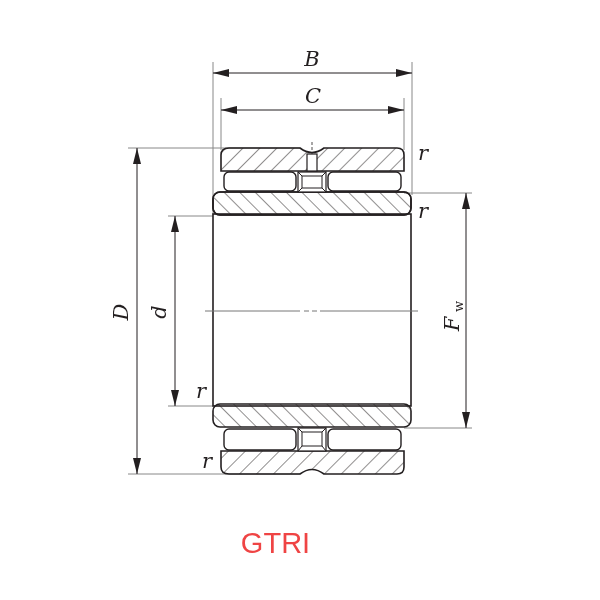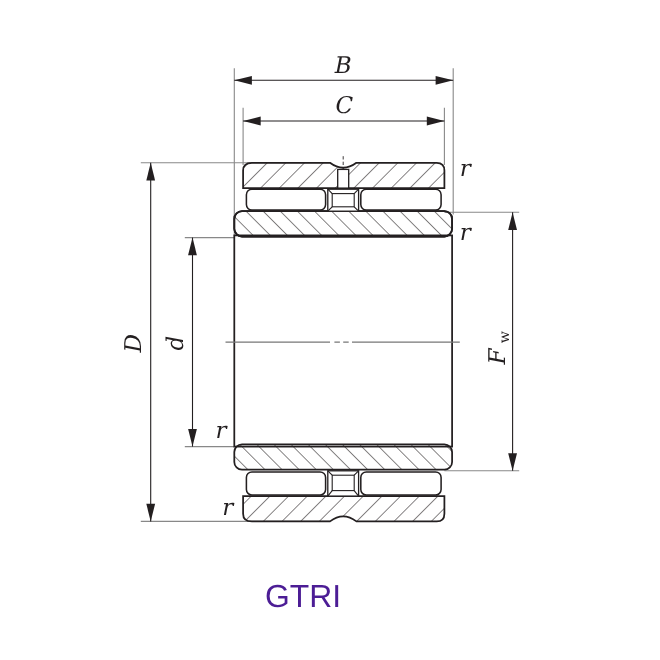--- a/index.html
+++ b/index.html
@@ -2,21 +2,21 @@
 <html><head>
   <meta charset="utf-8">
   <style>
     html, body { margin: 0; padding: 0; background: #ffffff; }
     body { width: 600px; height: 600px; position: relative; overflow: hidden; }
     #drawing { position: absolute; left: 0; top: 0; width: 600px; height: 600px; }
     .dimtext { font-family: "DejaVu Serif", "Liberation Serif", serif; font-style: italic; font-size: 21px; fill: #231f20; }
     .dimtext-sub { font-family: "DejaVu Serif", "Liberation Serif", serif; font-size: 13px; fill: #231f20; }
     .caption {
       position: absolute; left: 0; width: 551px; top: 527px; text-align: center;
-      font-family: "Liberation Sans", "DejaVu Sans", sans-serif; font-size: 29px; color: #4c1d95;
+      font-family: "Liberation Sans", "DejaVu Sans", sans-serif; font-size: 29px; color: #ef4444;
       letter-spacing: 0px;
     }
     .hatched { stroke: #231f20; stroke-width: 1.6; }
     .thin { stroke: #888888; stroke-width: 1; fill: none; }
     .dimline { stroke: #231f20; stroke-width: 1; fill: none; }
     .arrow { fill: #231f20; }
     .center { stroke: #777777; stroke-width: 1; fill: none; }
   </style>
 </head>
 <body>

